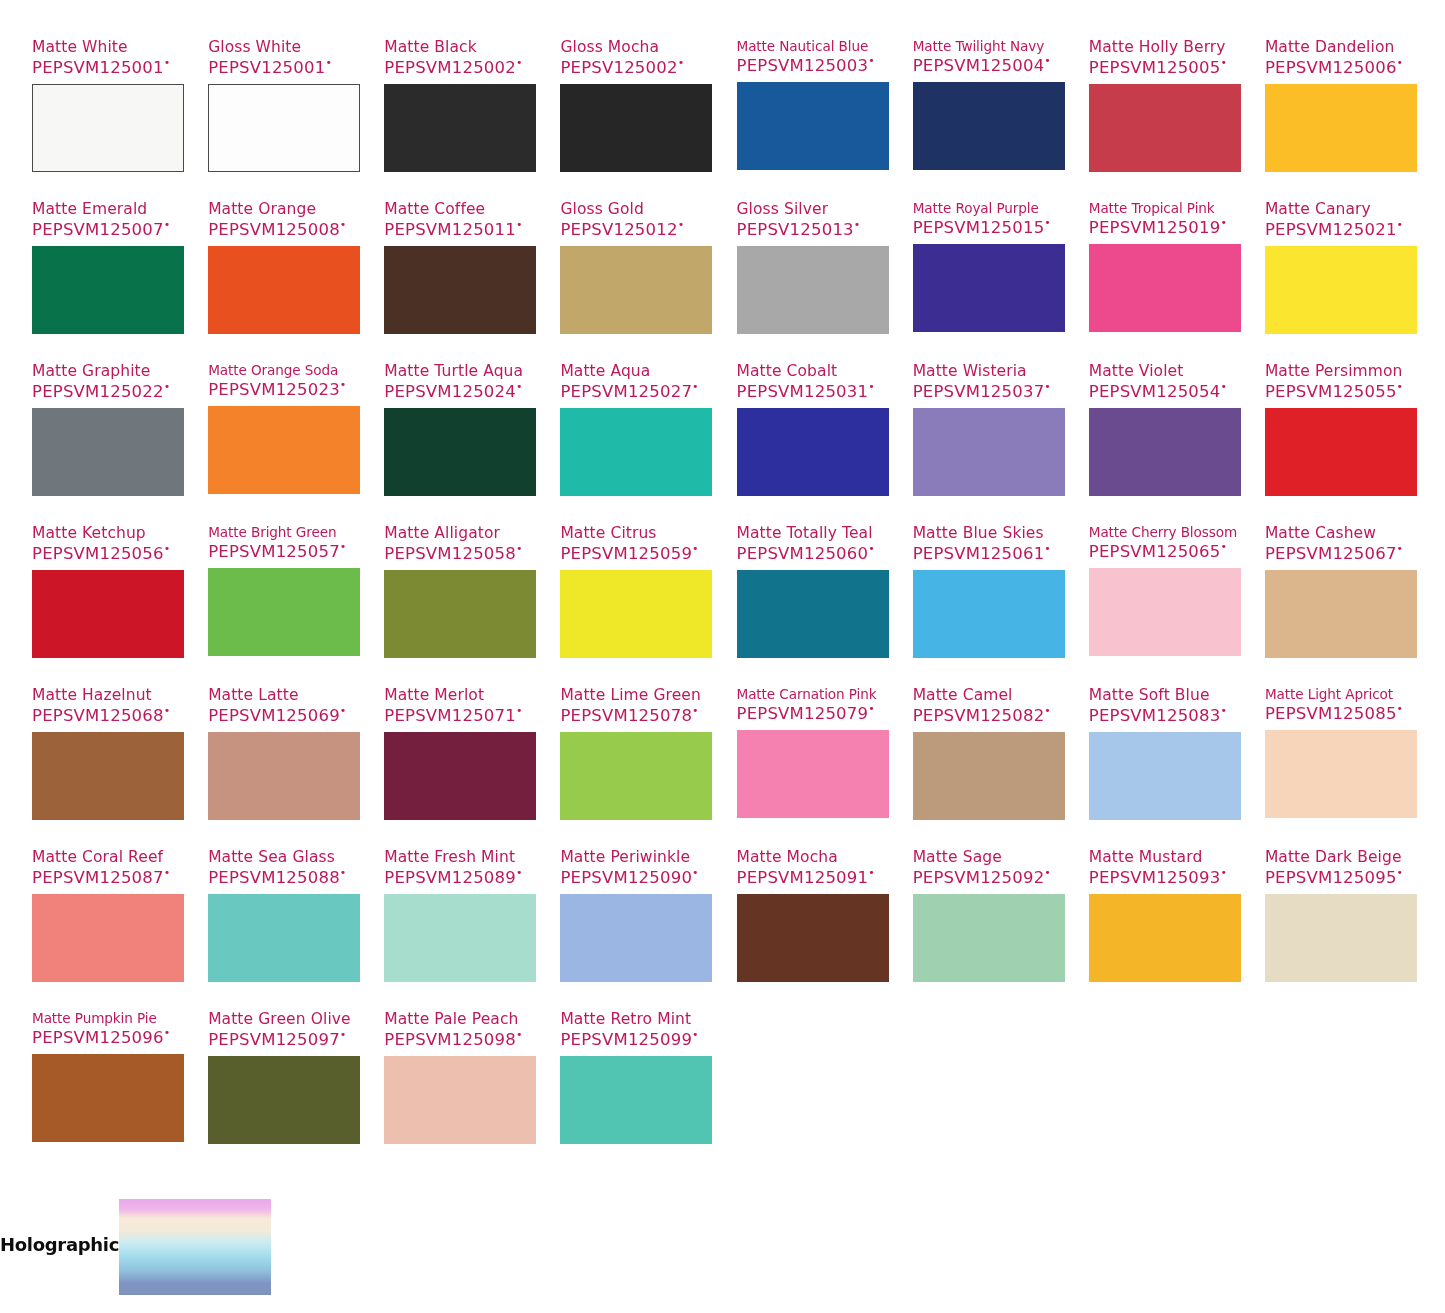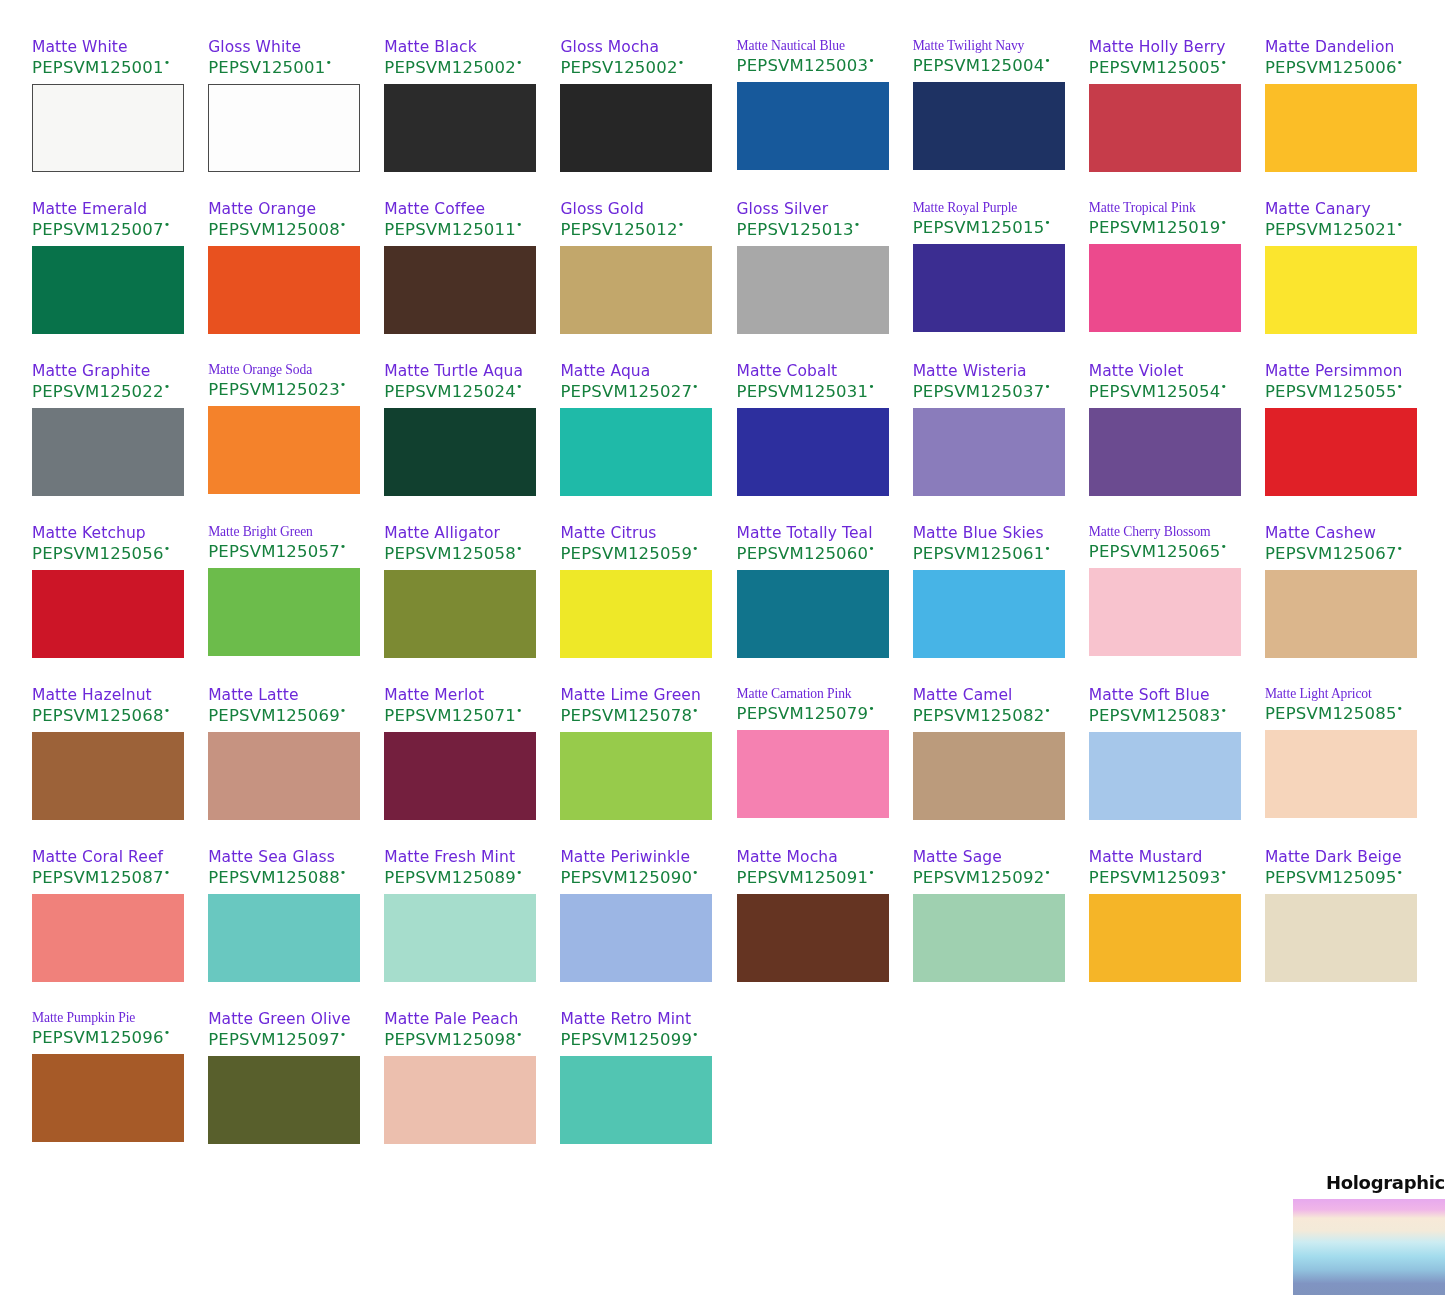--- a/index.html
+++ b/index.html
@@ -30,29 +30,29 @@
   }
   .swatch-cell {
     display: flex;
     flex-direction: column;
     align-items: flex-start;
     height: 148px;
   }
   .swatch-label {
     font-size: 15.5px;
     line-height: 1.18;
-    color: #6d28d9;
+    color: #be185d;
     letter-spacing: 0.1px;
     white-space: nowrap;
     font-weight: 400;
   }
   .swatch-code {
     font-size: 16.5px;
     line-height: 1.12;
-    color: #15803d;
+    color: #be185d;
     letter-spacing: 0.2px;
     white-space: nowrap;
     margin-top: 1px;
     font-weight: 400;
   }
   .swatch-code .dot {
     font-size: 11px;
     vertical-align: super;
   }
   .swatch-chip {
@@ -62,30 +62,29 @@
     margin-top: 7px;
     box-sizing: border-box;
   }
   .swatch-chip.outlined {
     border: 1px solid #4a4a4a;
   }
   
   .swatch-label.tight {
     font-size: 13.6px;
     letter-spacing: -0.1px;
-    font-family: Liberation Serif, serif;
   }
   .holo-wrap {
     position: absolute;
     left: 0;
     right: 0;
     bottom: 18px;
     display: flex;
-    flex-direction: column;
-    align-items: flex-end;
+    flex-direction: row;
+    align-items: center;
   }
   .holo-title {
     font-size: 18px;
     font-weight: 700;
     color: #0d0d0d;
     letter-spacing: -0.3px;
     margin-bottom: 6px;
   }
   .holo-chip {
     width: 152px;

